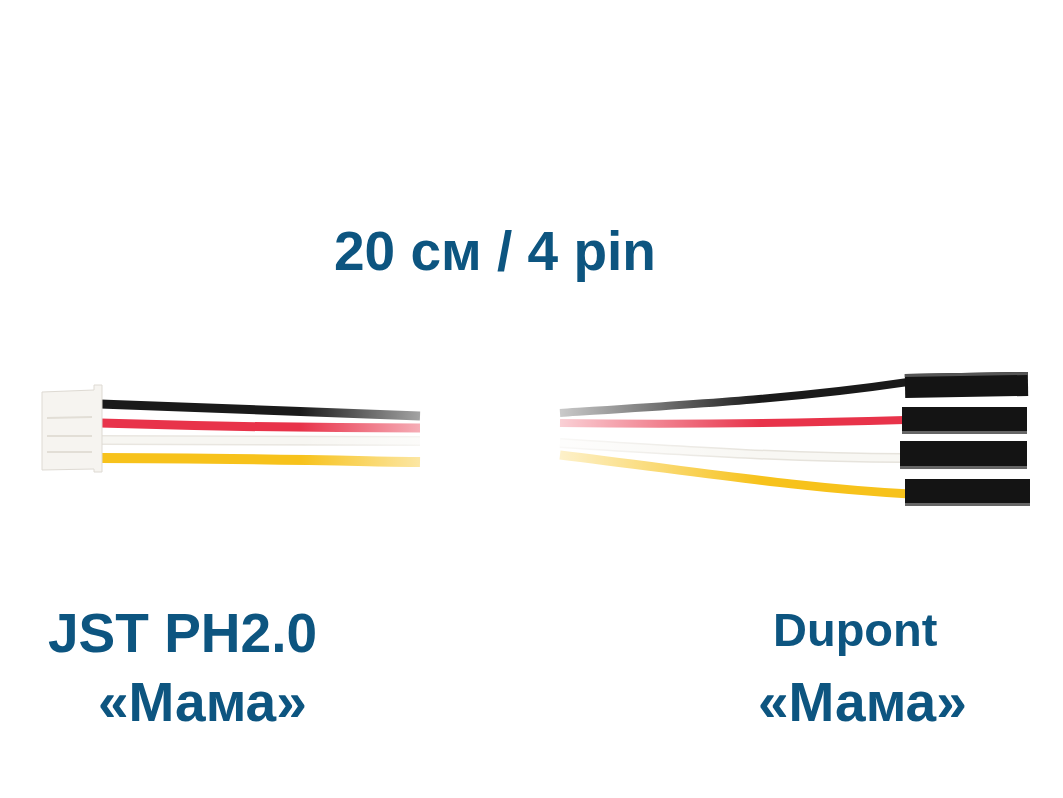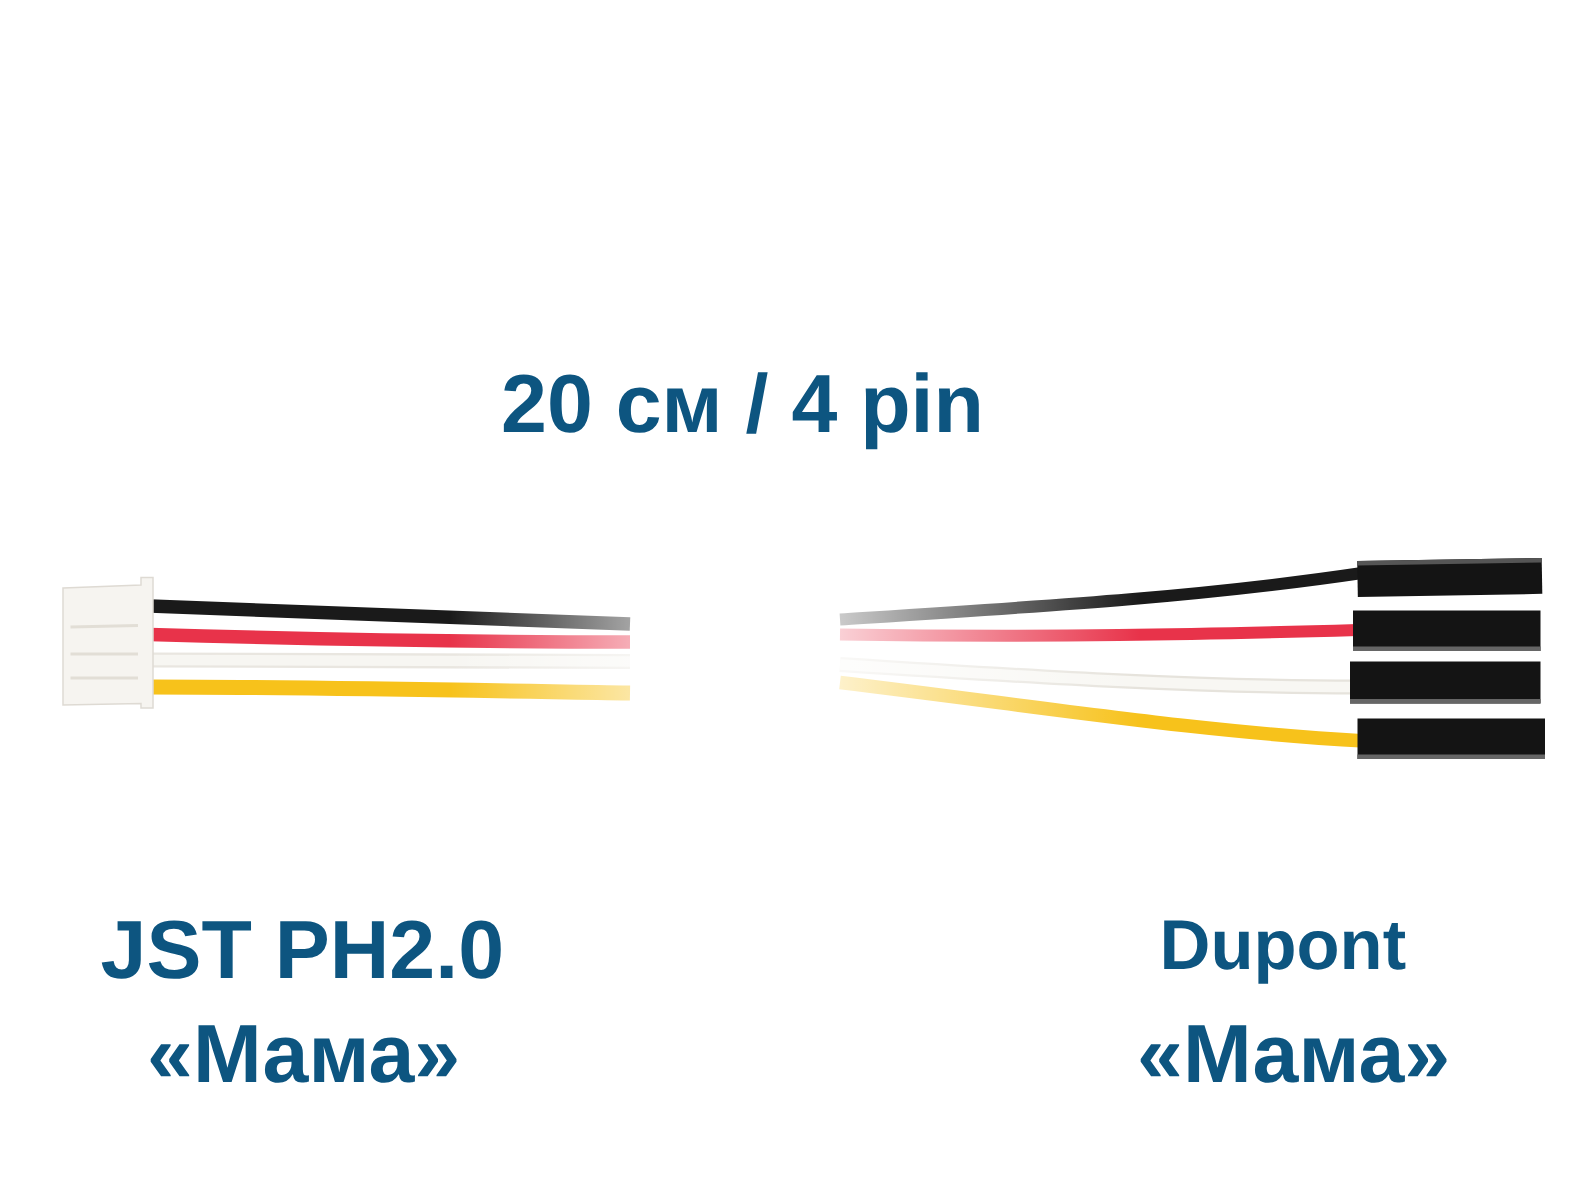--- a/index.html
+++ b/index.html
@@ -1,19 +1,19 @@
 <!DOCTYPE html>
 <html><head>
 <meta charset="utf-8">
 <style>
   html,body{margin:0;padding:0;background:#ffffff;}
   body{width:1063px;height:798px;position:relative;overflow:hidden;font-family:"Liberation Sans",sans-serif;}
   .txt{position:absolute;color:#0d5580;font-weight:bold;white-space:nowrap;line-height:1;}
-  #title{left:0;width:990px;text-align:center;top:242px;font-size:55px;}
-  #left-l1{left:67px;top:606px;font-size:55px;}
+  #title{left:0;width:990px;text-align:center;top:224px;font-size:55px;}
+  #left-l1{left:48px;top:606px;font-size:55px;}
   #left-l2{left:98px;top:675px;font-size:55px;}
   #right-l1{left:773px;top:606px;font-size:47px;}
   #right-l2{left:758px;top:675px;font-size:55px;}
   svg{position:absolute;left:0;top:0;}
 </style>
 </head>
 <body>
 
 <div id="title" class="txt">20 см / 4 pin</div>
 

